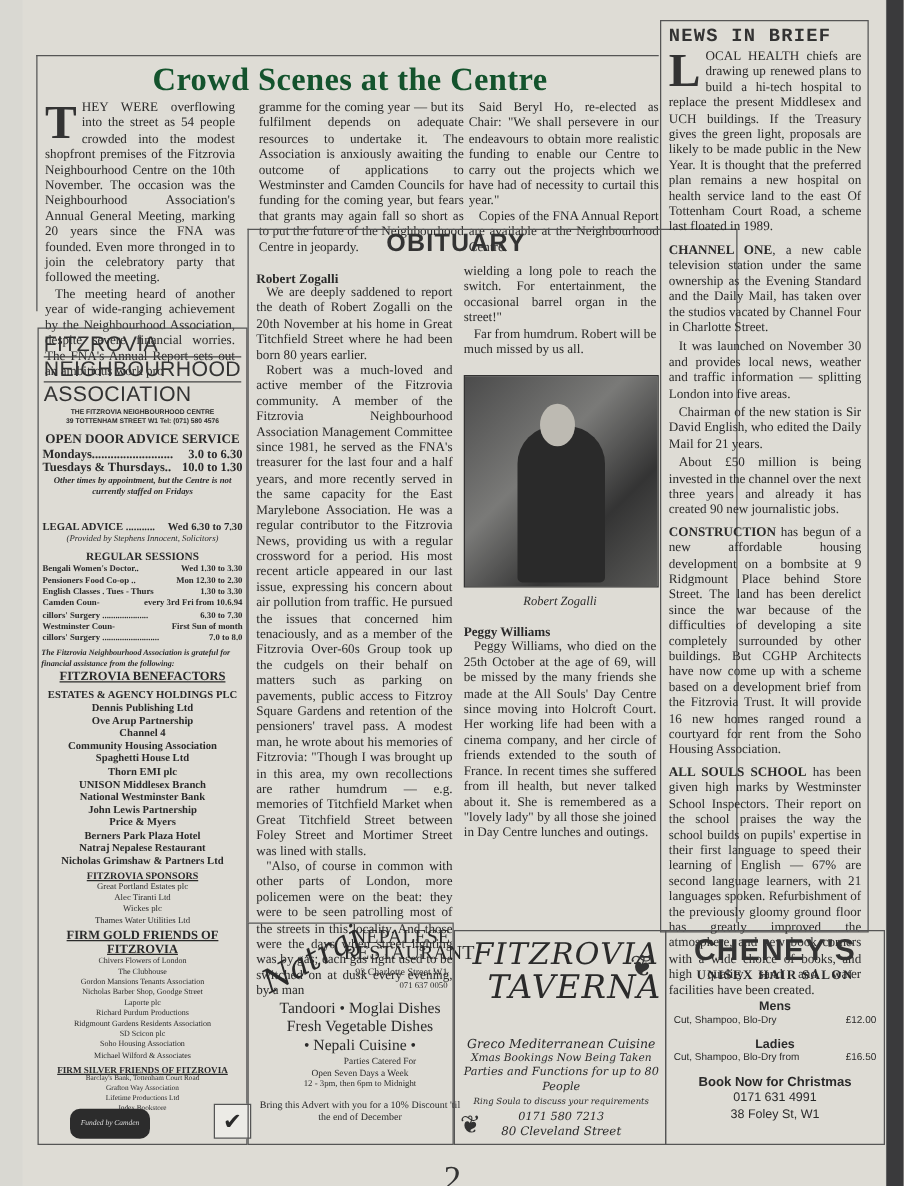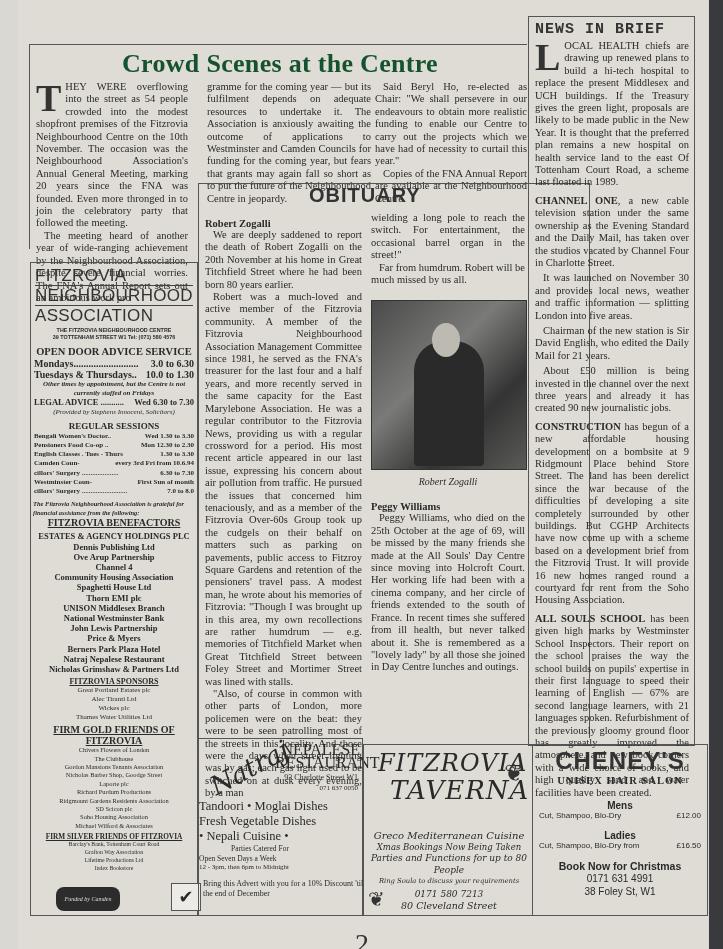--- a/index.html
+++ b/index.html
@@ -82,21 +82,21 @@
   <div class="hd" style="margin-top:5px;">OPEN DOOR ADVICE SERVICE</div>
   <div class="sched">
       <span>Mondays..........................</span>
       <span>3.0 to 6.30</span>
     </div>
   <div class="sched">
       <span>Tuesdays &amp; Thursdays..</span>
       <span>10.0 to 1.30</span>
     </div>
   <div class="ital">Other times by appointment, but the Centre is not currently staffed on Fridays</div>
-  <div class="sched" style="font-size:8.5px;">
+  <div class="sched" style="font-size:8.5px;margin-top:19px;">
       <span>LEGAL ADVICE ...........</span>
       <span>Wed 6.30 to 7.30</span>
     </div>
   <div class="ital" style="font-weight:normal;">(Provided by Stephens Innocent, Solicitors)</div>
   <div class="hd" style="font-size:9px;margin-top:3px;">REGULAR SESSIONS</div>
   <div>
     <div class="sched small">
         <span>Bengali Women's Doctor..</span>
         <span>Wed 1.30 to 3.30</span>
       </div>
@@ -206,21 +206,21 @@
     <p class="p ni" style="margin-top:6px;"><b>CONSTRUCTION</b><span> has begun of a new affordable housing development on a bombsite at 9 Ridgmount Place behind Store Street. The land has been derelict since the war because of the difficulties of developing a site completely surrounded by other buildings. But CGHP Architects have now come up with a scheme based on a development brief from the Fitzrovia Trust. It will provide 16 new homes ranged round a courtyard for rent from the Soho Housing Association.</span></p>
     <p class="p ni" style="margin-top:6px;"><b>ALL SOULS SCHOOL</b><span> has been given high marks by Westminster School Inspectors. Their report on the school praises the way the school builds on pupils' expertise in their first language to speed their learning of English — 67% are second language learners, with 21 languages spoken. Refurbishment of the previously gloomy ground floor has greatly improved the atmosphere, and new book corners with a wide choice of books, and high quality sand and water facilities have been created.</span></p>
   </div>
 </div>
 
 <div class="ad" id="natraj">
   <div class="script" style="position:absolute;left:8px;top:14px;font-size:26px;transform:rotate(-28deg);">Natraj</div>
   <div style="position:absolute;left:76px;top:4px;width:85px;text-align:right;font-size:16px;line-height:13px;">NEPALESE RESTAURANT</div>
   <div style="position:absolute;right:4px;top:34px;font-size:8px;text-align:right;">93 Charlotte Street W1</div>
   <div style="position:absolute;right:4px;top:45px;font-size:7px;text-align:right;">071 637 0050</div>
-  <div style="position:absolute;left:0;top:60px;width:178px;">
+  <div style="position:absolute;left:0;top:60px;width:178px;text-align:center;">
     <div style="font-size:12.5px;line-height:15px;">Tandoori • Moglai Dishes</div>
     <div style="font-size:12.5px;line-height:15px;">Fresh Vegetable Dishes</div>
     <div style="font-size:12.5px;line-height:15px;">• Nepali Cuisine •</div>
     <div style="font-size:7.5px;line-height:9.5px;padding-left:32px;">Parties Catered For</div>
     <div style="font-size:7.5px;line-height:9.5px;">Open Seven Days a Week</div>
     <div style="font-size:7px;line-height:9.5px;">12 - 3pm, then 6pm to Midnight</div>
     <div style="font-size:8px;line-height:10px;margin-top:6px;padding:0 4px;">Bring this Advert with you for a 10% Discount 'til the end of December</div>
   </div>
 </div>
 

